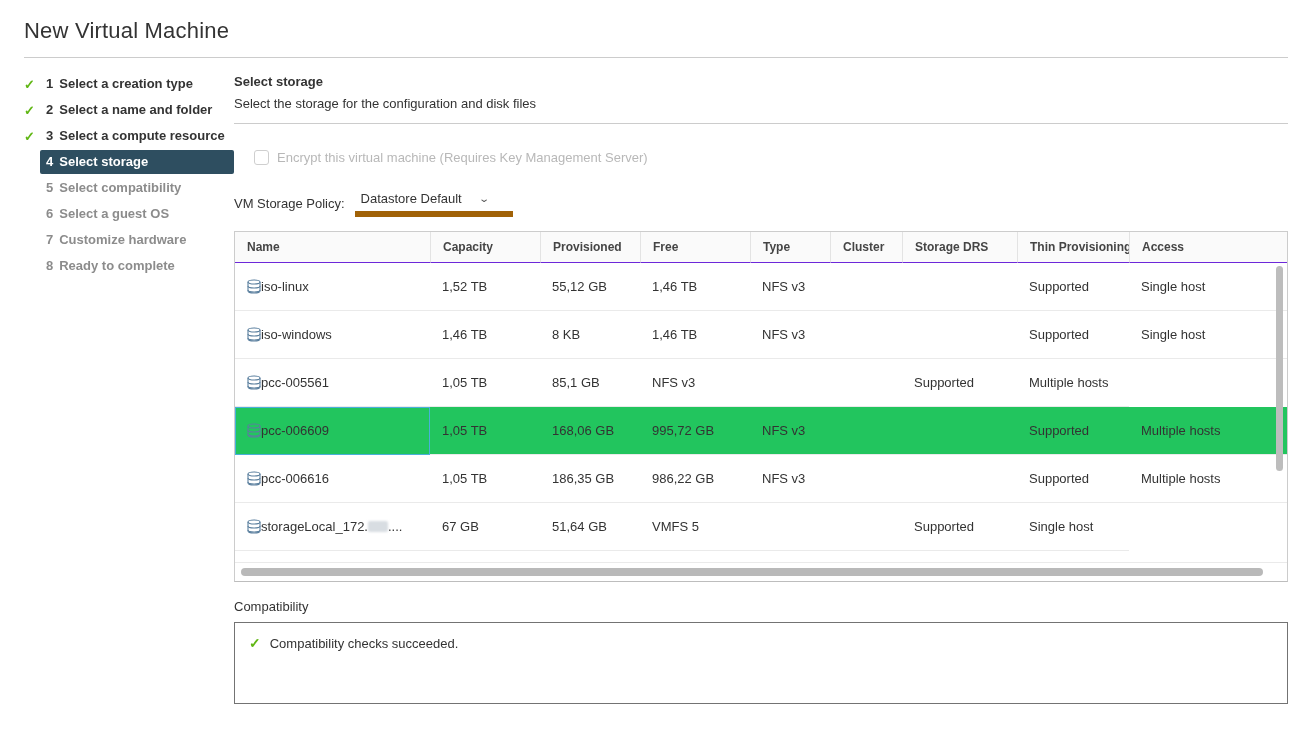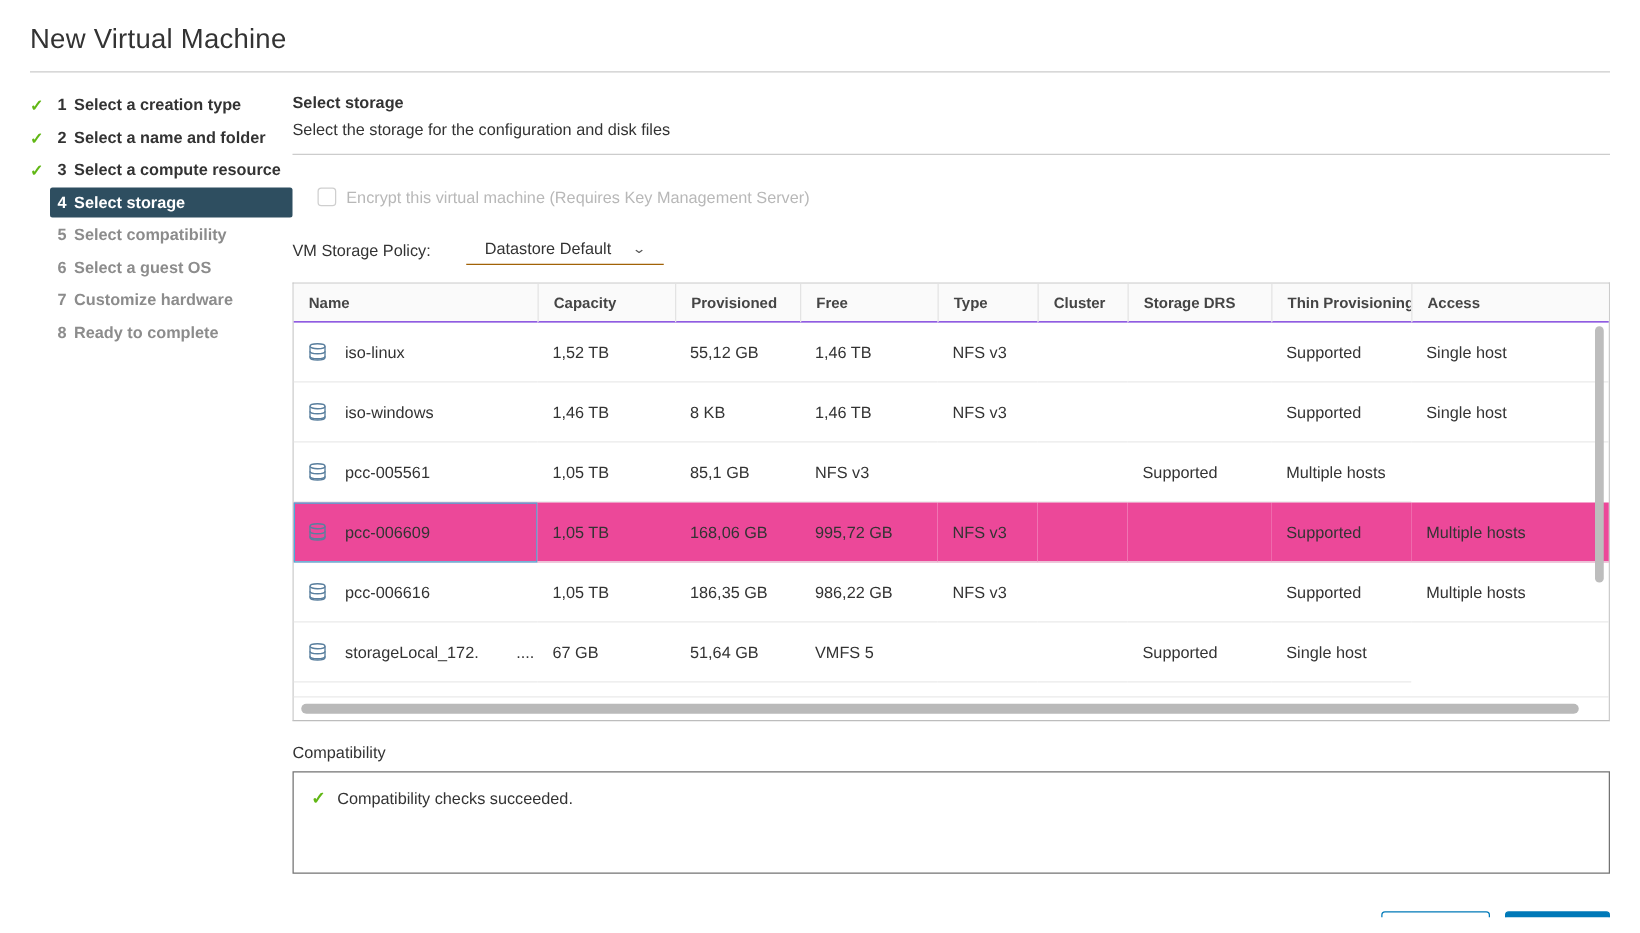--- a/index.html
+++ b/index.html
@@ -28,33 +28,33 @@
   .content-heading { font-size: 13px; font-weight: 700; color: #333; margin-bottom: 7px; }
   .content-sub { font-size: 13px; color: #333; margin-bottom: 12px; }
   .content-divider { border-bottom: 1px solid #cccccc; }
 
   .encrypt-row { display: flex; align-items: center; gap: 8px; margin-top: 26px; padding-left: 20px; }
   .encrypt-checkbox { width: 15px; height: 15px; border: 1px solid #cfcfcf; border-radius: 3px; background: #fff; }
   .encrypt-label { font-size: 13px; color: #b8b8b8; }
 
   .policy-row { display: flex; align-items: center; margin-top: 24px; }
   .policy-label { font-size: 13px; color: #333; }
-  .policy-select { display: inline-flex; align-items: center; gap: 18px; margin-left: 28px; padding: 2px 6px 5px 6px; border-bottom: 1px solid #a16207; font-size: 13px; color: #333; cursor: pointer; min-width: 158px; justify-content: center; }
+  .policy-select { display: inline-flex; align-items: center; gap: 18px; margin-left: 10px; padding: 2px 6px 5px 6px; border-bottom: 6px solid #a16207; font-size: 13px; color: #333; cursor: pointer; min-width: 158px; justify-content: flex-start; }
   .chevron { font-size: 10px; color: #565656; transform: scaleX(1.4); }
 
   
   .table-wrap { position: relative; margin-top: 14px; border: 1px solid #cccccc; border-bottom: 1px solid #bdbdbd; }
   .tgrid { display: grid; grid-template-columns: 195px 110px 100px 110px 80px 72px 115px 112px 1fr; }
   .th { padding: 8px 12px; font-size: 12px; font-weight: 700; color: #454545; background: #fafafa; border-bottom: 1px solid #6d28d9; border-left: 1px solid #e3e3e3; white-space: nowrap; overflow: hidden; }
   .th:first-child { border-left: none; }
   .td { padding: 16px 12px; font-size: 13px; color: #333; border-bottom: 1px solid #eaeaea; white-space: nowrap; overflow: hidden; }
   .row { cursor: pointer; }
-  .row.selected .td { background: #ec4899; }
+  .row.selected .td { background: #22c55e; }
   .row.selected .td.name-cell { outline: 1px solid #49afd9; outline-offset: -1px; }
-  .name-cell { display: flex; align-items: center; gap: 15px; }
+  .name-cell { display: flex; align-items: center; gap: 0; }
   .ds-icon { flex: 0 0 auto; display: inline-flex; }
   .redact { display: inline-block; width: 20px; height: 11px; background: #d8dde2; border-radius: 2px; filter: blur(1px); }
   .table-bottom-strip { height: 12px; border-bottom: 1px solid #eaeaea; }
   .hscrollbar { margin: 5px 6px 5px 6px; height: 8px; border-radius: 4px; background: #b9b9b9; width: calc(100% - 30px); }
   .vscrollbar { position: absolute; top: 34px; right: 4px; width: 7px; height: 205px; border-radius: 4px; background: #bdbdbd; }
 
   
   .compat-label { margin-top: 17px; font-size: 13px; color: #333; }
   .compat-box { margin-top: 8px; border: 1px solid #737373; height: 82px; padding: 12px 14px; }
   .compat-line { display: flex; align-items: center; gap: 9px; font-size: 13px; color: #333; }

